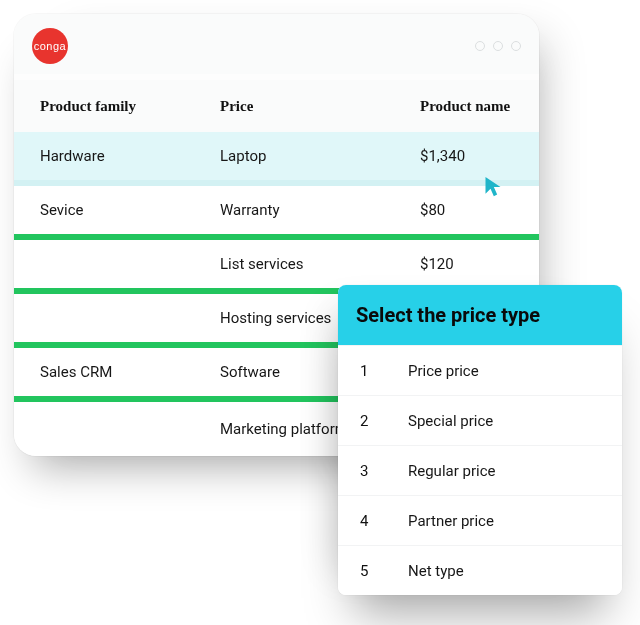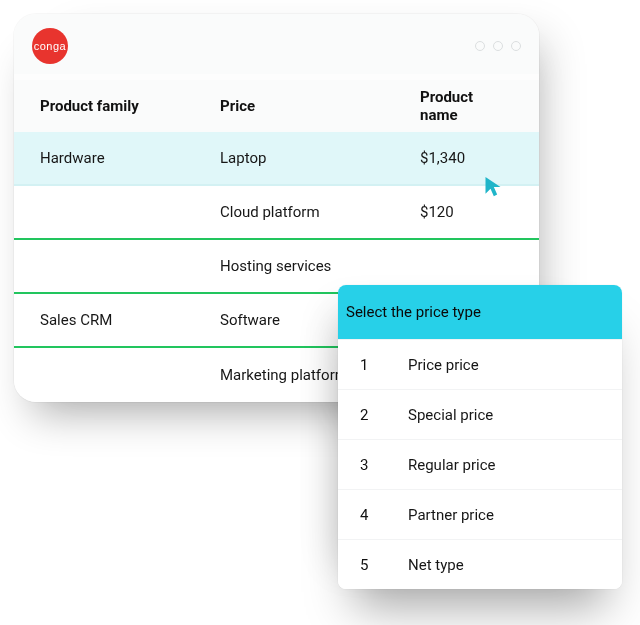--- a/index.html
+++ b/index.html
@@ -73,24 +73,25 @@
     padding: 0 26px;
   }
   .thead {
     height: 52px;
     background: #fafbfb;
   }
   .thead span {
     font-weight: 700;
     font-size: 15px;
     color: #111;
+    font-family: Liberation Serif, serif;
   }
   .trow {
     height: 54px;
-    border-bottom: 2px solid #22c55e;
+    border-bottom: 6px solid #22c55e;
     font-size: 15px;
     color: #171717;
     background: #ffffff;
   }
   .trow.highlight { background: #e0f7f9; border-bottom-color: #d3f1f3; }
   .trow .cell-price { position: relative; }
 
   
   .cursor {
     position: absolute;
@@ -108,23 +109,23 @@
     left: 338px;
     top: 285px;
     width: 284px;
     border-radius: 8px;
     background: #ffffff;
     box-shadow: 0 0 0 1px rgba(0,0,0,0.02), 0 34px 44px -16px rgba(0,0,0,0.34), -28px 0 36px -26px rgba(0,0,0,0.16);
     overflow: hidden;
     z-index: 40;
   }
   .popup-header {
-    padding: 18px 8px;
-    font-weight: 400;
-    font-size: 15px;
+    padding: 18px 18px;
+    font-weight: 700;
+    font-size: 20px;
     color: #0a0a0a;
   }
   .popup-item {
     display: grid;
     grid-template-columns: 48px 1fr;
     align-items: center;
     height: 50px;
     padding: 0 22px;
     border-top: 1px solid #f2f3f4;
     font-size: 15px;
@@ -156,22 +157,27 @@
         <span>Price</span>
         <span>Product name</span>
       </div>
 
       <div class="trow highlight">
         <span>Hardware</span>
         <span>Laptop</span>
         <span class="cell-price">$1,340</span>
       </div>
       <div class="trow">
+        <span>Sevice</span>
+        <span>Warranty</span>
+        <span class="cell-price">$80</span>
+      </div>
+      <div class="trow">
         <span></span>
-        <span>Cloud platform</span>
+        <span>List services</span>
         <span class="cell-price">$120</span>
       </div>
       <div class="trow">
         <span></span>
         <span>Hosting services</span>
         <span class="cell-price"></span>
       </div>
       <div class="trow">
         <span>Sales CRM</span>
         <span>Software</span>

